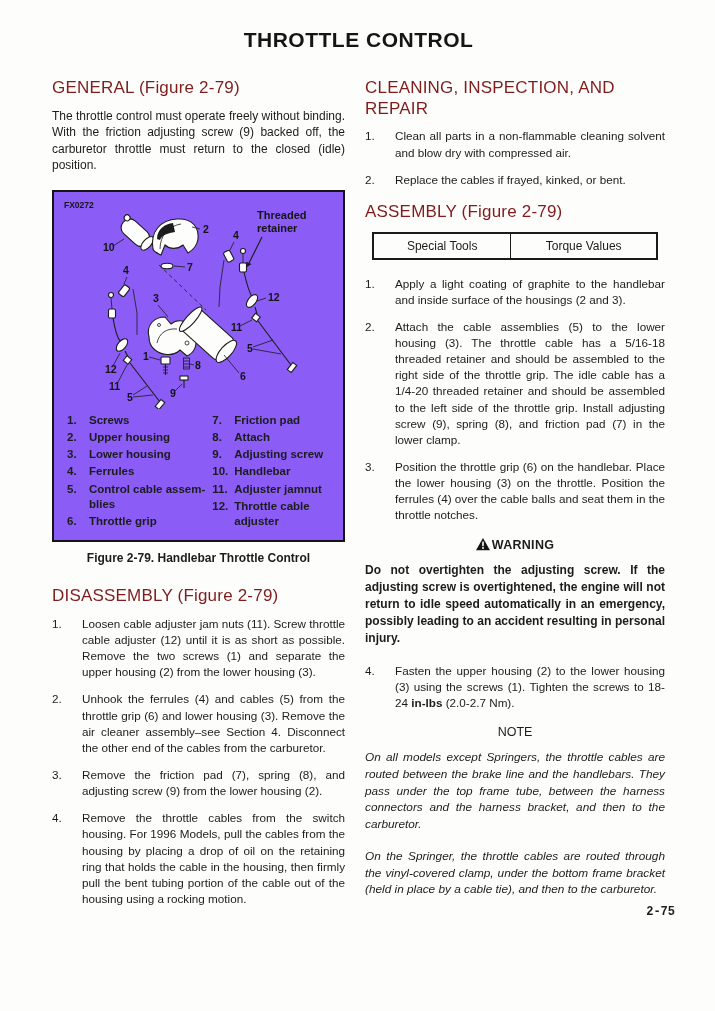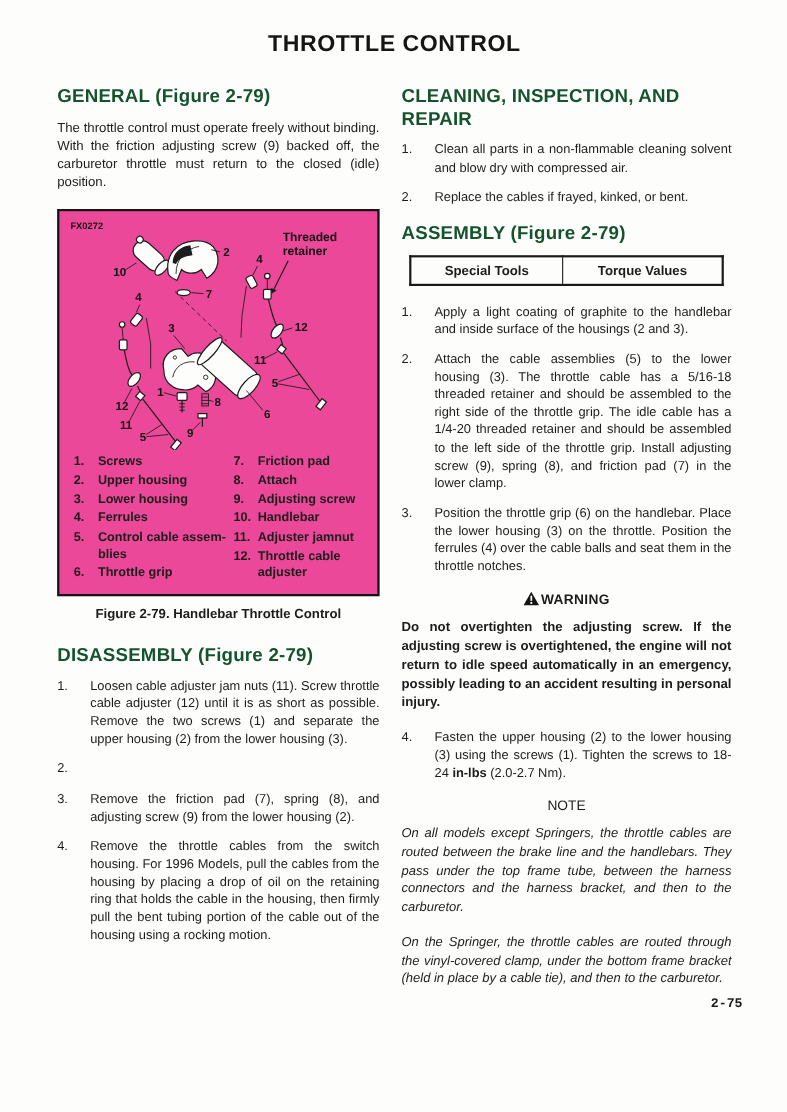--- a/index.html
+++ b/index.html
@@ -20,24 +20,24 @@
     font-weight:bold;
     letter-spacing:.5px;
     color:#151515;
   }
   .cols{display:flex;gap:20px;align-items:flex-start;}
   .col-left{width:293px;flex:0 0 293px;}
   .col-right{width:300px;flex:0 0 300px;}
   h2.sec{
     margin:0 0 9px 0;
     font-size:17px;
-    font-weight:bold;
+    font-weight:normal;
     line-height:1.22;
     letter-spacing:.2px;
-    color:#14532d;
+    color:#7f1d1d;
   }
   p.body{
     margin:0 0 10px 0;
     font-size:12px;
     line-height:1.38;
     text-align:justify;
   }
   
   .step{
     display:grid;
@@ -45,21 +45,21 @@
     margin:0 0 11px 0;
     font-size:11.7px;
     line-height:1.38;
   }
   .step .t{text-align:justify;}
   
   .figure-box{
     border:2px solid #141414;
     margin:16px 0 0 0;
     padding:5px 7px 9px 7px;
-    background:#ec4899;
+    background:#8b5cf6;
   }
   .figure-box svg{display:block;}
   .parts{
     display:flex;
     margin-top:4px;
     padding-left:6px;
     font-weight:bold;
     font-size:11.5px;
     line-height:1.32;
   }
@@ -82,21 +82,21 @@
     width:calc(100% - 14px);
     margin:8px auto 16px auto;
     border:2px solid #1a1a1a;
   }
   table.tools th, table.tools td{
     border:1.4px solid #1a1a1a;
     font-size:12px;
     padding:5px 8px;
     vertical-align:top;
   }
-  table.tools th{font-weight:bold;text-align:center;margin-top:28px;}
+  table.tools th{font-weight:normal;text-align:center;margin-top:28px;}
   table.tools td.c1{text-align:center;width:40%;}
   table.tools td.c2{line-height:1.5;}
   
   .warn-head{
     display:flex;
     justify-content:center;
     align-items:center;
     gap:2px;
     margin:14px 0 10px 0;
     font-weight:bold;
@@ -334,20 +334,21 @@
       <div class="figure-caption">Figure 2-79. Handlebar Throttle Control</div>
 
       <h2 class="sec">DISASSEMBLY (Figure 2-79)</h2>
 
       <div class="step">
           <span class="n">1.</span>
           <span class="t">Loosen cable adjuster jam nuts (11). Screw throttle cable adjuster (12) until it is as short as possible. Remove the two screws (1) and separate the upper housing (2) from the lower housing (3).</span>
         </div>
       <div class="step">
           <span class="n">2.</span>
+          <span class="t">Unhook the ferrules (4) and cables (5) from the throttle grip (6) and lower housing (3). Remove the air cleaner assembly–see Section 4. Disconnect the other end of the cables from the carburetor.</span>
         </div>
       <div class="step">
           <span class="n">3.</span>
           <span class="t">Remove the friction pad (7), spring (8), and adjusting screw (9) from the lower housing (2).</span>
         </div>
       <div class="step">
           <span class="n">4.</span>
           <span class="t">Remove the throttle cables from the switch housing. For 1996 Models, pull the cables from the housing by placing a drop of oil on the retaining ring that holds the cable in the housing, then firmly pull the bent tubing portion of the cable out of the housing using a rocking motion.</span>
         </div>
     </div>

